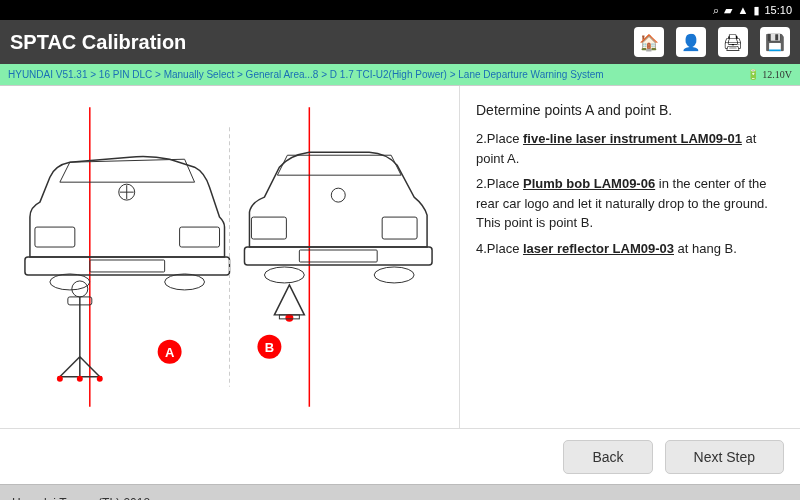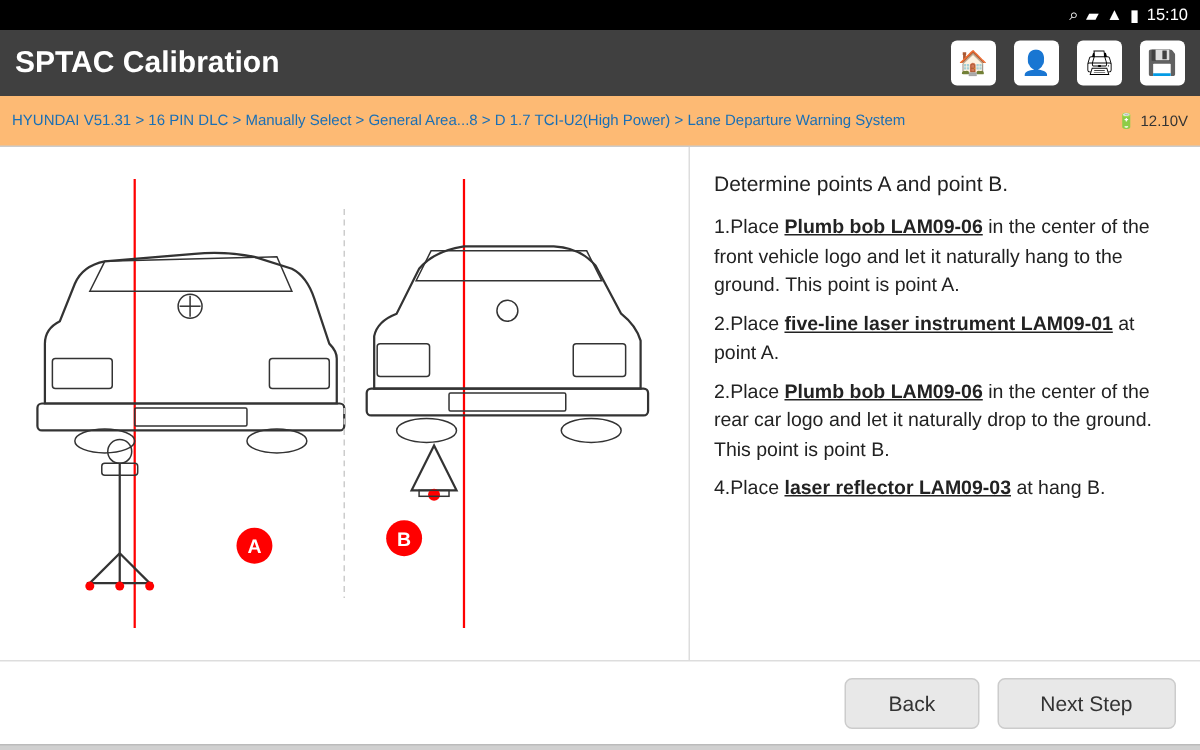--- a/index.html
+++ b/index.html
@@ -41,34 +41,35 @@
       width: 30px; height: 30px;
       background: #fff;
       border-radius: 4px;
       display: flex; align-items: center; justify-content: center;
       font-size: 16px;
       cursor: pointer;
     }
 
     
     #breadcrumb {
-      height: 34px;
-      background: #fdba74;
+      height: 22px;
+      background: #86efac;
       display: flex;
       align-items: center;
       padding: 0 8px;
       font-size: 10px;
       color: #1a6fb5;
       border-bottom: 1px solid #ccc;
       gap: 14px;
     }
     #breadcrumb .voltage {
       margin-left: auto;
       color: #333;
       font-size: 10px;
+      font-family: Liberation Serif, serif;
     }
 
     
     #main {
       display: flex;
       height: calc(500px - 20px - 44px - 22px - 36px - 36px);
       background: #fff;
     }
 
     
@@ -261,23 +262,20 @@
 
         <circle cx="30" cy="210" r="12" fill="red"></circle>
         <text x="30" y="215" text-anchor="middle" fill="white" font-weight="bold" font-size="13">B</text>
       </g>
     </svg>
   </div>
 
   <div id="text-area">
     <div class="main-title">Determine points A and point B.</div>
 
-    <p>
-      <span>1.Place </span><span class="bold-underline">Plumb bob LAM09-06</span><span> in the center of the front vehicle logo and let it naturally hang to the ground. This point is point A.</span>
-    </p>
 
     <p>
       <span>2.Place </span><span class="bold-underline">five-line laser instrument LAM09-01</span><span> at point A.</span>
     </p>
 
     <p>
       <span>2.Place </span><span class="bold-underline">Plumb bob LAM09-06</span><span> in the center of the rear car logo and let it naturally drop to the ground. This point is point B.</span>
     </p>
 
     <p>

